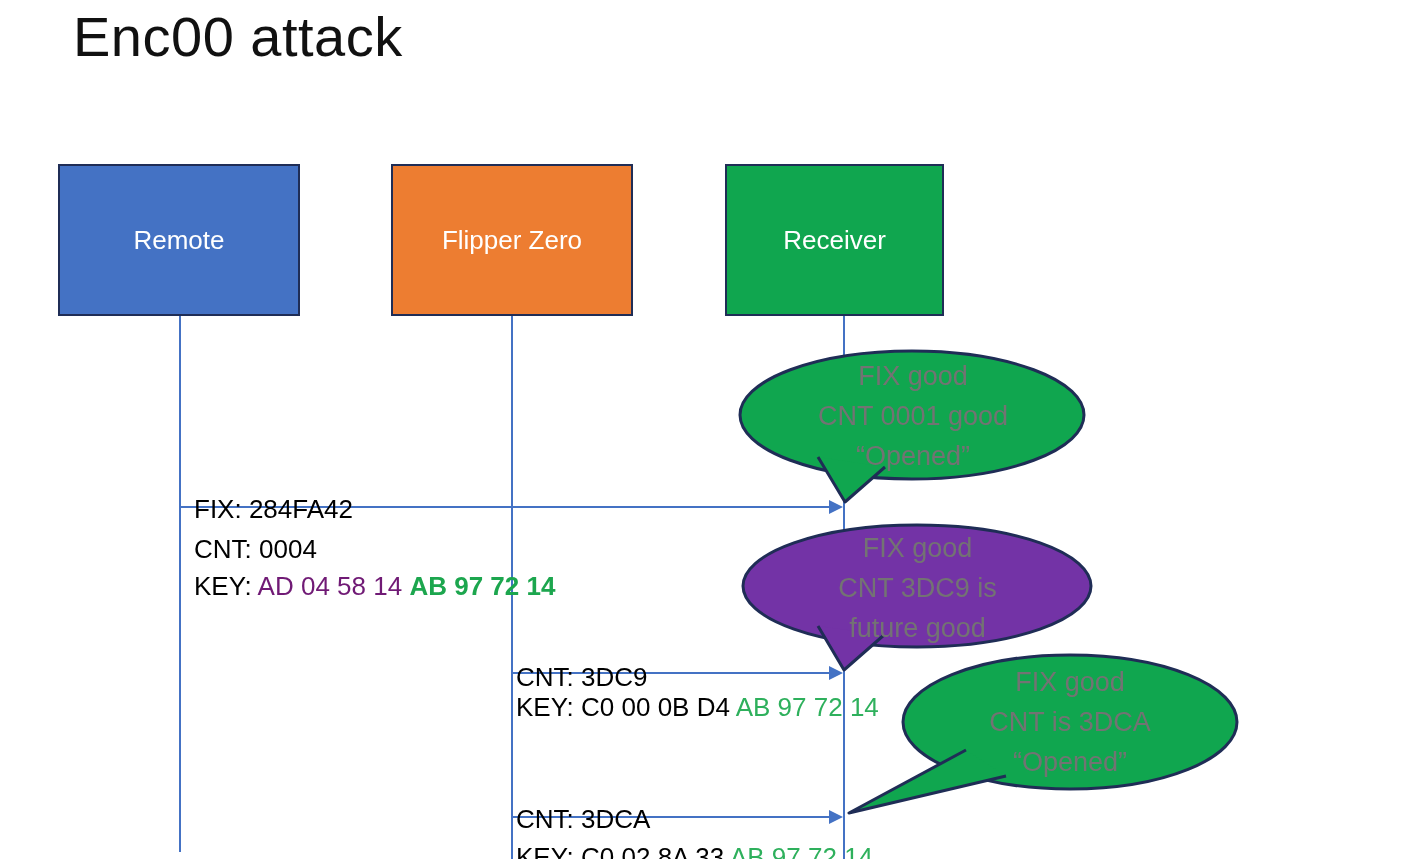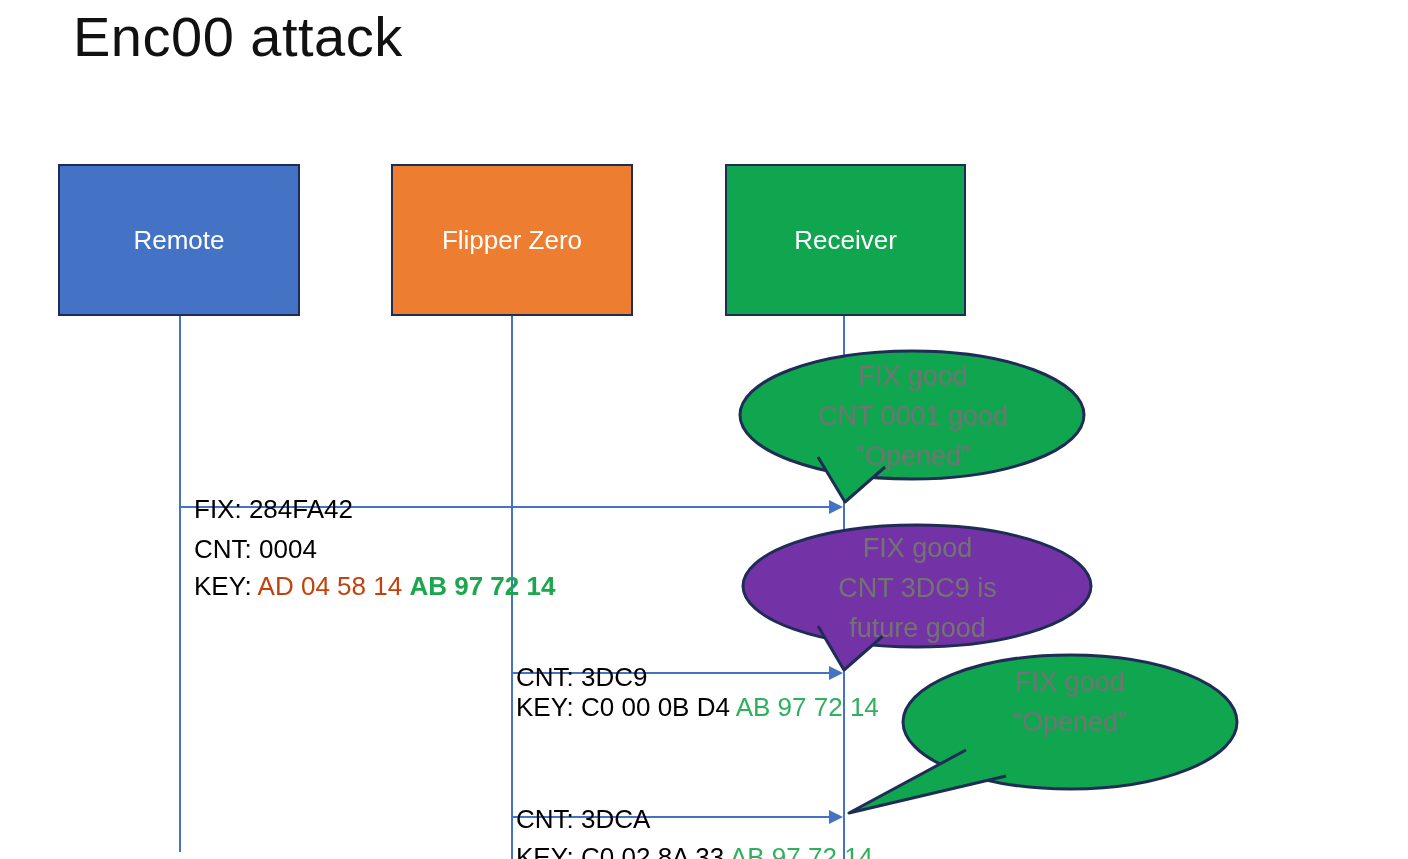--- a/index.html
+++ b/index.html
@@ -13,21 +13,21 @@
     color:#111;letter-spacing:.5px;white-space:nowrap;
   }
   
   .actor{
     position:absolute;top:164px;height:152px;border:2.5px solid #1F2D56;
     display:flex;align-items:center;justify-content:center;
     color:#fff;font-size:26px;font-weight:500;box-sizing:border-box;
   }
   .actor.remote{left:58px;width:242px;background:#4472C4;}
   .actor.flipper{left:391px;width:242px;background:#ED7D31;}
-  .actor.receiver{left:725px;width:241px;background:#10A64F;}
+  .actor.receiver{left:725px;width:219px;background:#10A64F;}
   
   .lifeline{position:absolute;width:1.5px;background:#4472C4;top:316px;}
   .lifeline.remote{left:179px;height:536px;}
   .lifeline.flipper{left:511px;height:543px;}
   .lifeline.receiver{left:843px;height:543px;}
   
   .msg-line{position:absolute;height:1.5px;background:#4472C4;}
   .msg-line.a1{left:180px;top:506px;width:650px;}
   .msg-line.a2{left:512px;top:672px;width:318px;}
   .msg-line.a3{left:512px;top:816px;width:318px;}
@@ -41,21 +41,21 @@
   .arrow-head.a3{left:829px;top:810px;}
   
   .msg-text{position:absolute;font-size:26px;color:#000;white-space:pre-wrap;line-height:30px;margin-top:20px;}
   .m1-fix{left:194px;top:474px;}
   .m1-cnt{left:194px;top:514px;}
   .m1-key{left:194px;top:551px;}
   .m2-cnt{left:516px;top:642px;}
   .m2-key{left:516px;top:672px;}
   .m3-cnt{left:516px;top:784px;}
   .m3-key{left:516px;top:822px;}
-  .key-red{color:#c2410c;}
+  .key-red{color:#701a75;}
   .key-green-bold{color:#1CA64E;font-weight:700;}
   .key-green{color:#2EB05C;}
   
   .callout-svg{position:absolute;overflow:visible;}
   .b1{left:733px;top:345px;}
   .b2{left:733px;top:518px;}
   .b3{left:838px;top:650px;}
   .callout-text{
     position:absolute;color:#737373;font-size:27px;font-weight:500;
     text-align:center;line-height:40px;
@@ -124,16 +124,17 @@
     <div>future good</div>
   </div>
 
   <svg class="callout-svg b3" width="405" height="168">
     <ellipse cx="232" cy="72" rx="167" ry="67" fill="#10A64F" stroke="#1F2D56" stroke-width="3"></ellipse>
     <path d="M128,100 L11,163 L168,126 Z" fill="#10A64F" stroke="none"></path>
     <path d="M128,100 L11,163 L168,126" fill="none" stroke="#1F2D56" stroke-width="3" stroke-linejoin="round"></path>
   </svg>
   <div class="callout-text t3">
     <div>FIX good</div>
+    <div>CNT is 3DCA</div>
     <div>“Opened”</div>
   </div>
 
 </div>
 
 </body></html>

